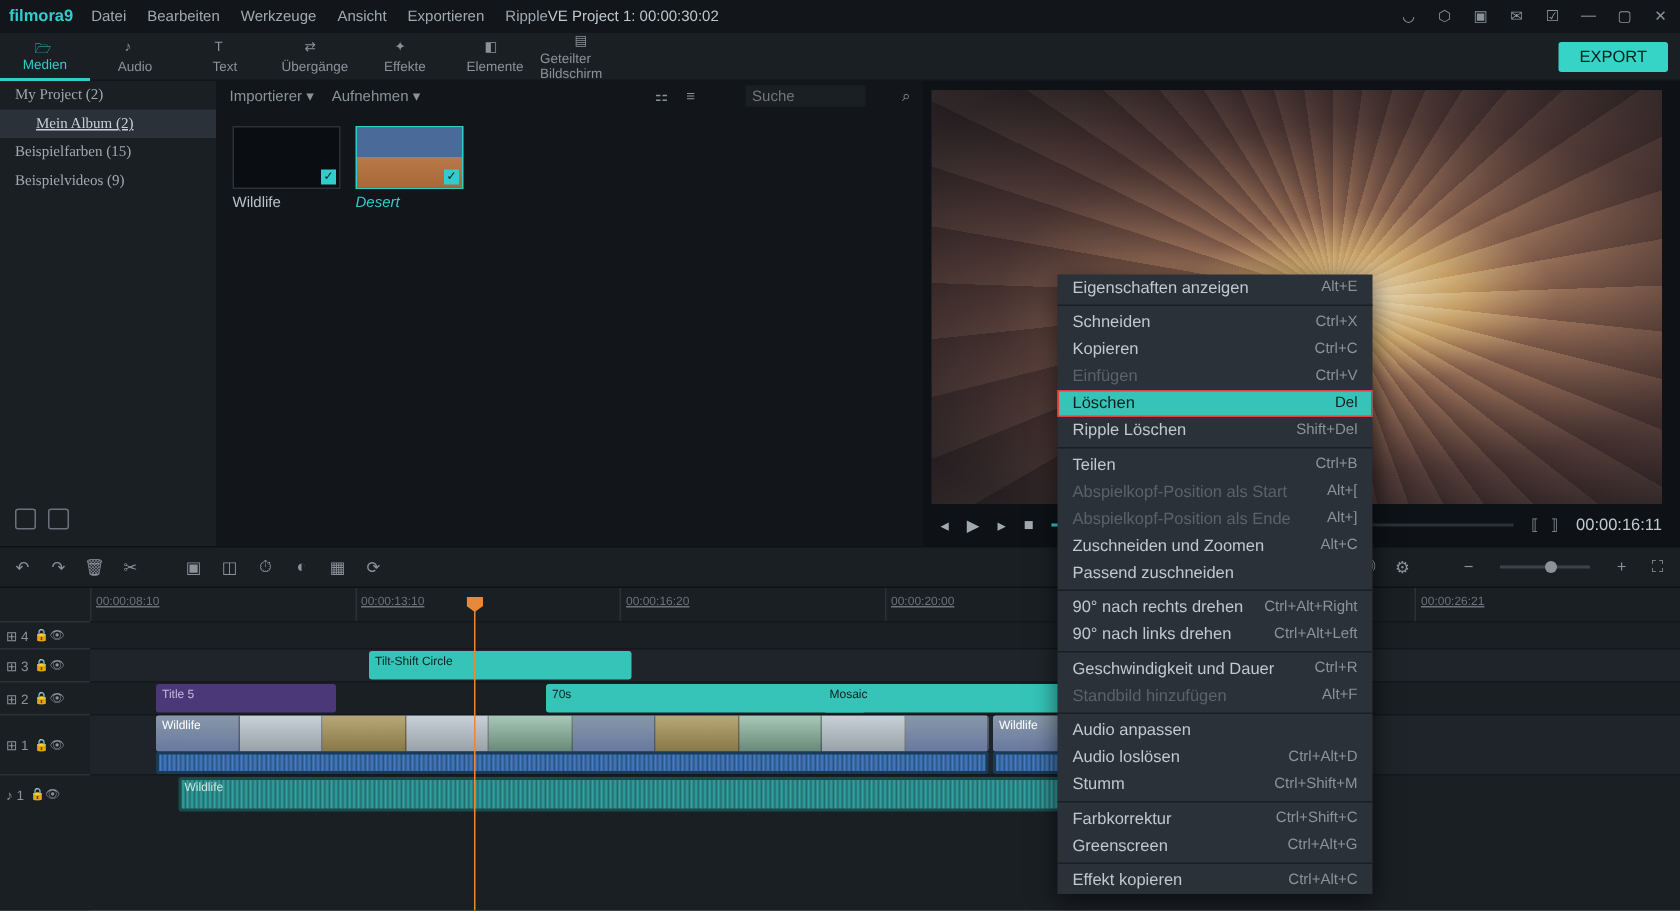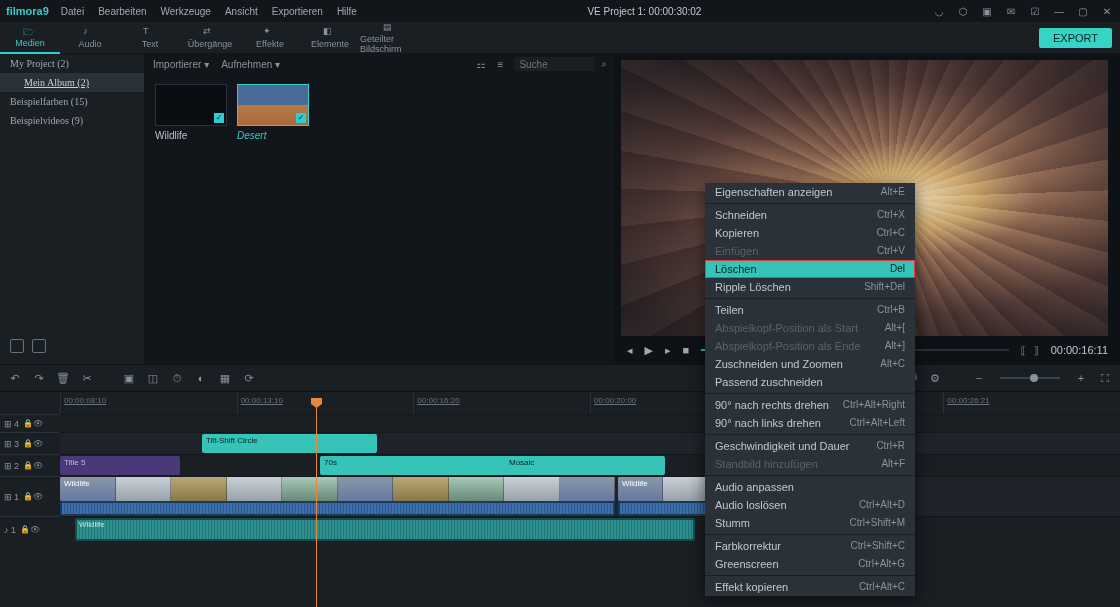--- a/index.html
+++ b/index.html
@@ -2,21 +2,21 @@
 <html><head>
 <meta charset="utf-8">
 <style>
 * { margin: 0; padding: 0; box-sizing: border-box; font-family: -apple-system, BlinkMacSystemFont, "Segoe UI", sans-serif; }
 body { background: #1a1f24; color: #b8c0c8; font-size: 11px; width: 1120px; height: 607px; overflow: hidden; display: flex; flex-direction: column; }
 
 .titlebar { height: 22px; background: #12161a; display: flex; align-items: center; padding: 0 6px; font-size: 10px; }
 .logo { color: #3cc; font-weight: bold; font-size: 11px; margin-right: 12px; }
 .menu-items { display: flex; gap: 14px; }
 .menu-items span { color: #a0a8b0; }
-.title-center { flex: 1; text-align: center; color: #c0c8d0; }
+.title-center { flex: 1; text-align: left; color: #c0c8d0; }
 .win-controls { display: flex; gap: 10px; color: #8a929a; }
 .win-controls span { width: 14px; text-align: center; }
 
 .toolbar2 { height: 32px; background: #1a1f24; display: flex; align-items: center; border-bottom: 1px solid #12161a; }
 .tab { width: 60px; height: 32px; display: flex; flex-direction: column; align-items: center; justify-content: center; font-size: 9px; color: #8a929a; gap: 1px; }
 .tab.active { border-bottom: 2px solid #3cc; color: #3cc; }
 .tab .ticon { width: 14px; height: 12px; }
 .export-btn { margin-left: auto; margin-right: 8px; padding: 4px 14px; background: #36d4c7; color: #0a2020; font-size: 11px; font-weight: 500; border-radius: 2px; }
 
 .main { display: flex; height: 310px; }
@@ -24,21 +24,21 @@
 .sidebar { width: 145px; background: #1a1f24; border-right: 1px solid #12161a; font-size: 10px; }
 .sidebar-item { padding: 4px 8px 4px 10px; color: #a0a8b0; font-family: Liberation Serif, serif; }
 .sidebar-item.child { padding-left: 24px; }
 .sidebar-item.active { background: #2a3138; text-decoration: underline; color: #c8d0d8; }
 .sidebar-bottom { position: absolute; bottom: 248px; left: 0; width: 145px; display: flex; gap: 8px; padding: 6px 10px; color: #6a727a; }
 .sb-icon { width: 14px; height: 14px; border: 1px solid #6a727a; border-radius: 2px; }
 
 .media-panel { flex: 1; background: #12161a; display: flex; flex-direction: column; }
 .media-top { height: 20px; display: flex; align-items: center; padding: 0 8px; gap: 12px; font-size: 10px; color: #8a929a; }
 .media-top .spacer { flex: 1; }
-.media-top .search { display: flex; align-items: center; gap: 6px; }
+.media-top .search { display: flex; align-items: center; gap: 24px; margin-left: 22px; }
 .media-top input { width: 80px; height: 14px; background: #1a1f24; border: none; color: #a0a8b0; font-size: 10px; padding: 0 4px; }
 .media-grid { display: flex; gap: 10px; padding: 10px; }
 .media-item { display: flex; flex-direction: column; gap: 4px; }
 .thumb { width: 72px; height: 42px; background: #0a0e12; border: 1px solid #2a3138; position: relative; }
 .thumb.desert { background: linear-gradient(to bottom, #4a6a9a 0%, #4a6a9a 50%, #b87848 50%, #a86838 100%); border: 1px solid #3cc; }
 .chk { position: absolute; bottom: 2px; right: 2px; width: 10px; height: 10px; background: #3cc; color: #0a2020; font-size: 8px; text-align: center; line-height: 10px; }
 .media-label { font-size: 10px; }
 .media-label.active { color: #3cc; font-style: italic; }
 
 .preview-area { width: 505px; background: #0e1216; display: flex; flex-direction: column; }
@@ -70,21 +70,21 @@
 .tl-ruler { height: 22px; background: #1a1f24; display: flex; font-size: 8px; color: #6a727a; position: relative; text-decoration: underline; }
 .ruler-mark { flex: 1; border-left: 1px solid #2a3138; padding-left: 3px; padding-top: 4px; }
 .playhead { position: absolute; top: 12px; bottom: 0; left: 256px; width: 1px; background: #e88838; z-index: 5; }
 .playhead::before { content: ""; position: absolute; top: -6px; left: -5px; width: 11px; height: 10px; background: #e88838; clip-path: polygon(0 0, 100% 0, 100% 60%, 50% 100%, 0 60%); }
 .tl-row { border-top: 1px solid #14181c; position: relative; background: #1e2429; }
 .tl-row.alt { background: #1a1f24; }
 .tl-row.h18 { height: 18px; }
 .tl-row.h22 { height: 22px; }
 .tl-row.h40 { height: 40px; }
 .tl-row.h26 { height: 26px; }
-.clip { position: absolute; top: 1px; bottom: 1px; border-radius: 2px; font-size: 8px; padding: 2px 4px; overflow: hidden; }
+.clip { position: absolute; top: 1px; bottom: 1px; border-radius: 2px; font-size: 8px; padding: 2px 4px; overflow: hidden; margin-left: 44px; }
 .clip.fx { background: #36c4b8; color: #0a2020; }
 .clip.title { background: #4a3878; color: #c0b8e0; }
 .clip.video { background: linear-gradient(to bottom, #7890a0 0%, #586878 100%); }
 .clip.audio { background: #1a4a4a; }
 .clip.audio::after { content: ""; position: absolute; inset: 2px; background: repeating-linear-gradient(to right, rgba(60,200,200,0.4) 0px, rgba(60,200,200,0.7) 1px, rgba(60,200,200,0.2) 3px); }
 .clip.audio2 { background: #1a3a5a; }
 .clip.audio2::after { content: ""; position: absolute; inset: 2px; background: repeating-linear-gradient(to right, rgba(80,140,220,0.5) 0px, rgba(80,140,220,0.8) 1px, rgba(80,140,220,0.2) 3px); }
 .vthumb { position: absolute; inset: 0; display: flex; }
 .vt { flex: 1; border-right: 1px solid rgba(0,0,0,0.3); }
 .vt.a { background: linear-gradient(#8898a8, #6878a0); }
@@ -105,21 +105,21 @@
 <body>
 
 <div class="titlebar">
   <span class="logo">filmora9</span>
   <div class="menu-items">
     <span>Datei</span>
     <span>Bearbeiten</span>
     <span>Werkzeuge</span>
     <span>Ansicht</span>
     <span>Exportieren</span>
-    <span>Hilfe</span>
+    <span>Ripple</span>
   </div>
   <div class="title-center">VE Project 1: 00:00:30:02</div>
   <div class="win-controls">
     <span>◡</span>
     <span>⬡</span>
     <span>▣</span>
     <span>✉</span>
     <span>☑</span>
     <span>—</span>
     <span>▢</span>

